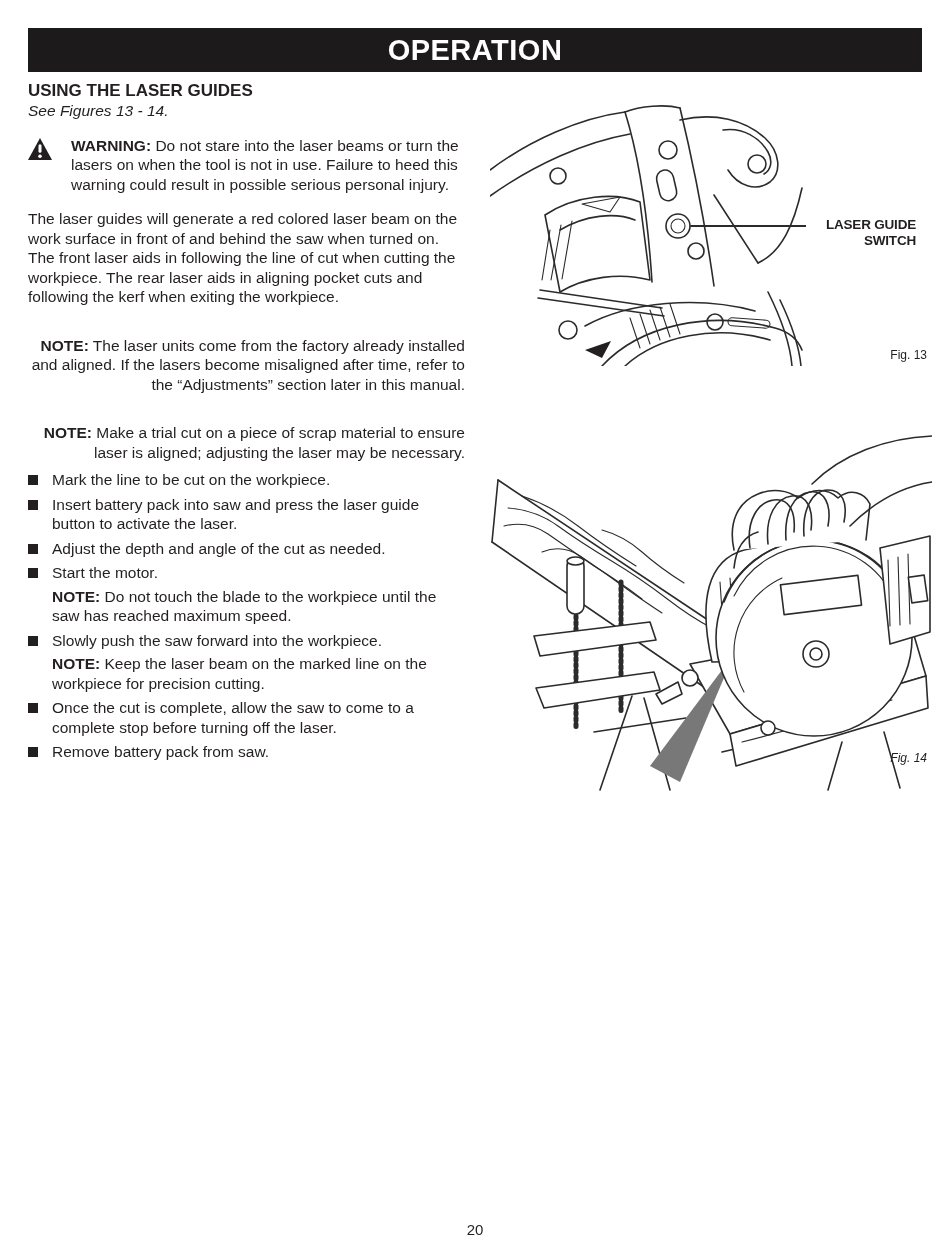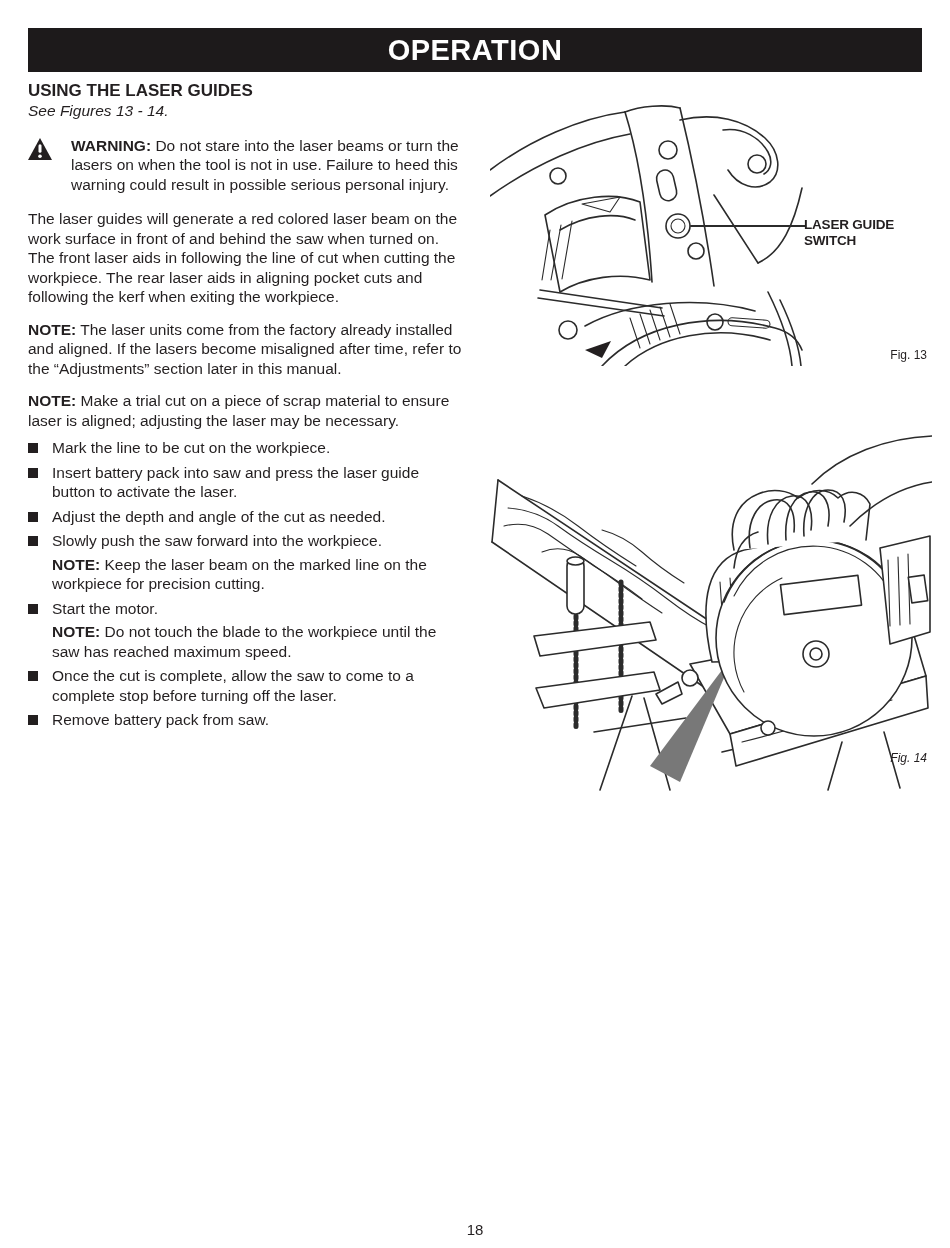--- a/index.html
+++ b/index.html
@@ -25,34 +25,34 @@
     position:absolute;left:28px;top:80px;width:437px;
     font-size:15.5px;line-height:19.5px;
   }
   .sec-title{margin:0;font-size:17px;line-height:21px;font-weight:700;}
   .sec-sub{margin:0;font-style:italic;}
   .warning{display:flex;margin-top:15px;}
   .warn-icon{flex:0 0 24px;margin-top:2px;}
   .warn-icon svg{display:block;width:24px;height:22px;}
   .warn-text{margin:0 0 0 19px;width:392px;}
   .body-p{margin:15px 0 0 0;}
-  .note-p{margin:13px 0 0 0;}
+  .note-p{margin:29px 0 0 0;text-align:right;}
   b{font-weight:700;}
   .steps{margin-top:8px;}
   .step{display:flex;margin-top:5px;}
   .bullet{flex:0 0 10px;width:10px;height:10px;background:#231f20;margin-top:5px;}
   .step-body{margin-left:14px;width:408px;}
   .step-text{margin:0;}
   .step-note{margin:4px 0 0 0;}
   
   .fig13-svg{position:absolute;left:490px;top:100px;width:316px;height:266px;}
   .fig14-svg{position:absolute;left:482px;top:430px;width:450px;height:362px;}
   .callout-label{
     position:absolute;left:804px;top:217px;width:112px;
-    font-size:13.5px;font-weight:700;line-height:16px;text-align:left;
+    font-size:13.5px;font-weight:700;line-height:16px;text-align:right;
     letter-spacing:-.2px;
   }
   .fig-caption{
     position:absolute;width:72px;text-align:right;font-size:12px;
   }
   .fig13-caption{left:855px;top:348px;}
   .fig14-caption{left:855px;top:751px;font-style:italic;}
   
   .page-number{
     position:absolute;left:0;top:1221px;width:100%;
@@ -121,35 +121,35 @@
       <div class="step">
         <span class="bullet"></span>
         <div class="step-body">
             <p class="step-text">Adjust the depth and angle of the cut as needed.</p>
           </div>
       </div>
 
       <div class="step">
         <span class="bullet"></span>
         <div class="step-body">
+          <p class="step-text">Start the motor.</p>
+          <p class="step-note">
+            <b>NOTE:</b>
+            <span>Do not touch the blade to the workpiece until the saw has reached maximum speed.</span>
+          </p>
+        </div>
+      </div>
+
+      <div class="step">
+        <span class="bullet"></span>
+        <div class="step-body">
           <p class="step-text">Slowly push the saw forward into the workpiece.</p>
           <p class="step-note">
             <b>NOTE:</b>
             <span>Keep the laser beam on the marked line on the workpiece for precision cutting.</span>
-          </p>
-        </div>
-      </div>
-
-      <div class="step">
-        <span class="bullet"></span>
-        <div class="step-body">
-          <p class="step-text">Start the motor.</p>
-          <p class="step-note">
-            <b>NOTE:</b>
-            <span>Do not touch the blade to the workpiece until the saw has reached maximum speed.</span>
           </p>
         </div>
       </div>
 
       <div class="step">
         <span class="bullet"></span>
         <div class="step-body">
             <p class="step-text">Once the cut is complete, allow the saw to come to a complete stop before turning off the laser.</p>
           </div>
       </div>
@@ -281,15 +281,15 @@
       <path d="M368,96 C396,68 424,56 450,52" fill="none"></path>
 
       <circle cx="208" cy="248" r="8"></circle>
       <path d="M196,252 L174,264 L180,274 L200,264 Z"></path>
       <circle cx="286" cy="298" r="7"></circle>
     </g>
   </svg>
 
   <div class="fig-caption fig14-caption">Fig. 14</div>
 
-  <div class="page-number">18</div>
+  <div class="page-number">20</div>
 
 </div>
 
 </body></html>

